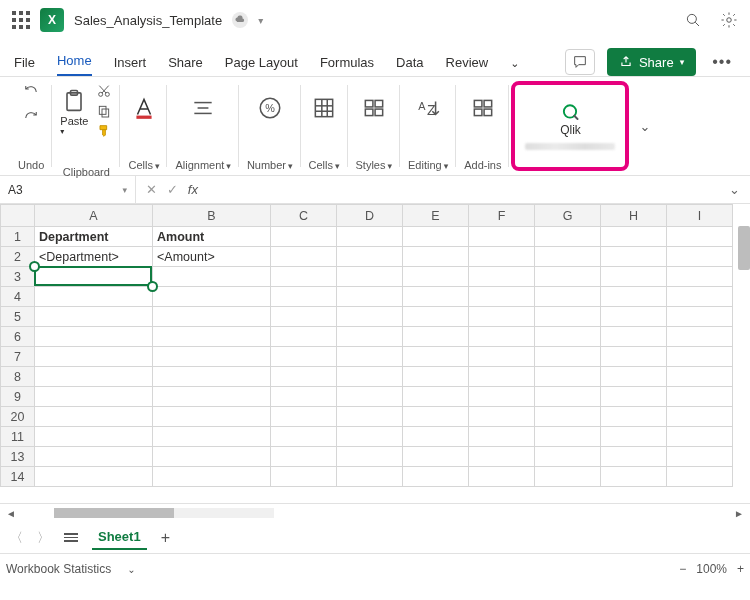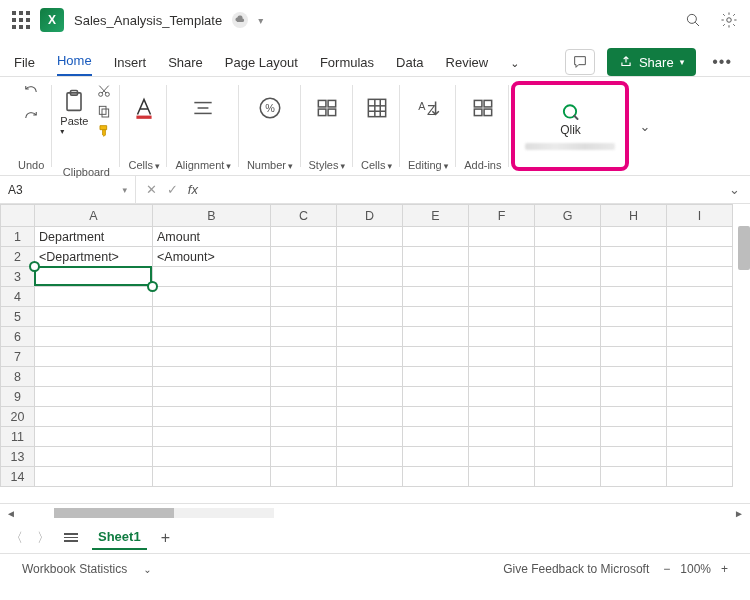--- a/index.html
+++ b/index.html
@@ -51,39 +51,39 @@
 
   
   .grid-area { position:relative; height:300px; overflow:hidden; border-bottom:1px solid #e1e1e1; }
   table.sheet { border-collapse:collapse; table-layout:fixed; }
   .sheet th, .sheet td { border:1px solid #d6d6d6; font-size:12.5px; height:20px; background:#fff; padding:0 4px; text-align:left; }
   .sheet thead th { background:#f3f3f3; text-align:center; font-weight:400; color:#555; height:22px; }
   .sheet .rowhdr { background:#f3f3f3; text-align:center; color:#555; width:34px; }
   .sheet .colA { width:118px; }
   .sheet .colB { width:118px; }
   .sheet .colNarrow { width:66px; }
-  .bold { font-weight:400; }
+  .bold { font-weight:700; }
   .sel-outline { position:absolute; border:2px solid #107c41; pointer-events:none; }
   .sel-handle { position:absolute; width:11px; height:11px; border:2px solid #107c41; background:#fff; border-radius:50%; }
   .vscroll-hint { position:absolute; right:0; top:22px; width:12px; height:44px; background:#bdbdbd; border-radius:2px; }
   .hscroll { display:flex; align-items:center; height:18px; padding:0 6px; gap:4px; }
   .hscroll .track { flex:0 0 220px; height:10px; background:#f0f0f0; position:relative; margin-left:34px; }
   .hscroll .thumb { position:absolute; left:0; top:0; height:10px; width:120px; background:#bdbdbd; }
   .hscroll .arrow { font-size:10px; color:#666; }
 
   
   .sheetbar { display:flex; align-items:center; height:32px; padding:0 10px; gap:14px; border-bottom:1px solid #e1e1e1; }
   .sheetbar .nav { color:#9a9a9a; font-size:13px; }
   .sheetbar .burger { display:flex; flex-direction:column; gap:2px; }
   .sheetbar .burger span { width:14px; height:1.5px; background:#555; }
   .sheet-tab { font-size:13px; padding:4px 6px; border-bottom:2px solid #107c41; font-weight:600; color:#107c41; }
   .add-sheet { font-size:16px; color:#555; }
 
   
-  .statusbar { display:flex; align-items:center; height:30px; padding:0 22px; font-size:12px; color:#555; gap:16px;text-align:right; }
+  .statusbar { display:flex; align-items:center; height:30px; padding:0 6px; font-size:12px; color:#555; gap:16px;text-align:right; }
   .statusbar .right { margin-left:auto; display:flex; align-items:center; gap:14px; }
   .zoom { display:flex; align-items:center; gap:10px; }
 </style>
 </head>
 <body>
 
 <div class="titlebar">
   <div class="waffle">
     <span></span>
       <span></span>
@@ -217,43 +217,43 @@
           </svg>
       </div>
     </div>
     <div class="label"><span>Number</span><span class="chev">▾</span></div>
   </div>
 
   <div class="rgroup">
     <div class="icons">
       <div class="ribbon-icon">
         <svg viewBox="0 0 24 24" width="26" height="26">
-            <rect x="4" y="5" width="7" height="6"></rect>
-            <rect x="13" y="5" width="7" height="6"></rect>
-            <rect x="4" y="13" width="7" height="6"></rect>
-            <rect x="13" y="13" width="7" height="6"></rect>
-          </svg>
-      </div>
-    </div>
-    <div class="label"><span>Styles</span><span class="chev">▾</span></div>
-  </div>
-
-  <div class="rgroup">
-    <div class="icons">
-      <div class="ribbon-icon">
-        <svg viewBox="0 0 24 24" width="26" height="26">
             <rect x="4" y="4" width="16" height="16"></rect>
             <line x1="4" y1="10" x2="20" y2="10"></line>
             <line x1="4" y1="15" x2="20" y2="15"></line>
             <line x1="10" y1="4" x2="10" y2="20"></line>
             <line x1="15" y1="4" x2="15" y2="20"></line>
           </svg>
       </div>
     </div>
     <div class="label"><span>Cells</span><span class="chev">▾</span></div>
+  </div>
+
+  <div class="rgroup">
+    <div class="icons">
+      <div class="ribbon-icon">
+        <svg viewBox="0 0 24 24" width="26" height="26">
+            <rect x="4" y="5" width="7" height="6"></rect>
+            <rect x="13" y="5" width="7" height="6"></rect>
+            <rect x="4" y="13" width="7" height="6"></rect>
+            <rect x="13" y="13" width="7" height="6"></rect>
+          </svg>
+      </div>
+    </div>
+    <div class="label"><span>Styles</span><span class="chev">▾</span></div>
   </div>
 
   <div class="rgroup">
     <div class="icons">
       <div class="ribbon-icon">
         <svg viewBox="0 0 24 24" width="26" height="26">
             <text x="3" y="14" font-size="10" stroke="none" fill="#555">A</text>
             <text x="11" y="18" font-size="13" stroke="none" fill="#555">Z</text>
             <path d="M19 6v12M16 15l3 3 3-3" stroke="#555"></path>
           </svg>
@@ -512,20 +512,19 @@
       <span></span>
     </div>
   <span class="sheet-tab">Sheet1</span>
   <span class="add-sheet">+</span>
 </div>
 
 <div class="statusbar">
   <span>Workbook Statistics</span>
   <span style="font-size:10px;">⌄</span>
   <div class="right">
-    <span>Give Feedback to Microsoft</span>
     <div class="zoom">
       <span>−</span>
       <span>100%</span>
       <span>+</span>
     </div>
   </div>
 </div>
 
 </body></html>

